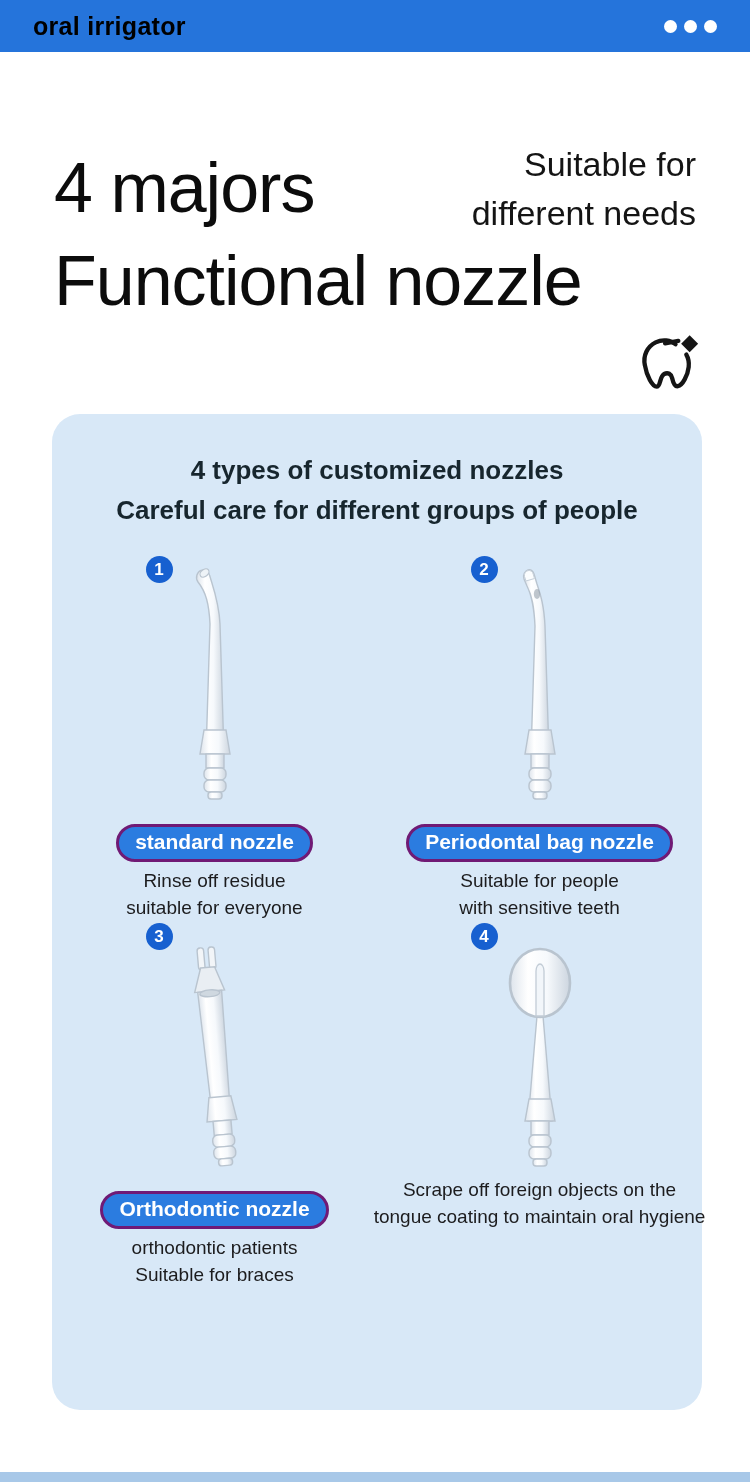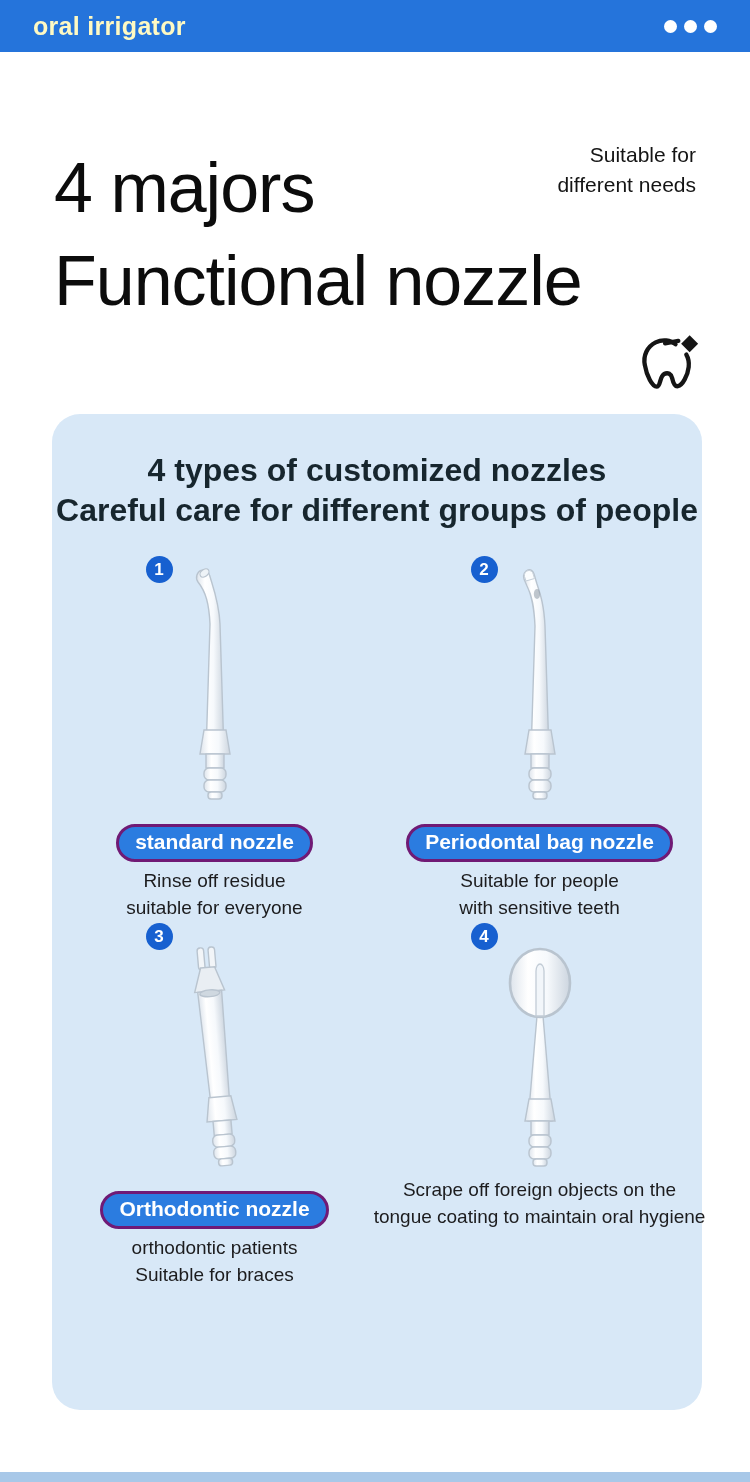--- a/index.html
+++ b/index.html
@@ -10,48 +10,48 @@
     background:#ffffff; overflow:hidden; margin:0 auto;
   }
 
   
   .header {
     position:absolute; top:0; left:0; width:750px; height:52px;
     background:#2574db; display:flex; align-items:center;
     justify-content:space-between; padding:0 33px;
   }
   .header-title {
-    color:#fef9c3; font-size:25px; font-weight:700; letter-spacing:.3px;
+    color:#000000; font-size:25px; font-weight:700; letter-spacing:.3px;
   }
   .menu-dots { display:flex; gap:7px; cursor:pointer; }
   .menu-dots i {
     width:13px; height:13px; border-radius:50%; background:#ffffff; display:block;
   }
 
   
   .hero { position:absolute; top:52px; left:0; width:750px; height:362px; }
   .hero-title {
     position:absolute; left:54px; top:90px;
     font-size:70px; line-height:1.33; font-weight:400;
     color:#0c0c0c; letter-spacing:-1px; white-space:nowrap;
   }
   .hero-tagline {
     position:absolute; right:54px; top:88px; text-align:right;
-    font-size:21px; line-height:1.45; color:#141414; font-weight:400;
+    font-size:34px; line-height:1.45; color:#141414; font-weight:400;
   }
   .tooth-wrap { position:absolute; right:50px; top:280px; width:66px; height:66px; }
 
   
   .card {
     position:absolute; left:52px; top:414px; width:650px; height:996px;
     background:#d8e8f7; border-radius:28px;
   }
   .card-heading {
     text-align:center; color:#17262e; font-weight:600;
-    font-size:32px; line-height:40px;
+    font-size:26px; line-height:40px;
   }
   .card-heading.first { padding-top:36px; }
   .grid {
     margin-top:24px;
     display:grid; grid-template-columns:325px 325px;
   }
   .item { display:flex; flex-direction:column; align-items:center; }
   .figure { position:relative; width:150px; height:250px; }
   .badge {
     position:absolute; left:6px; top:2px; width:27px; height:27px;

